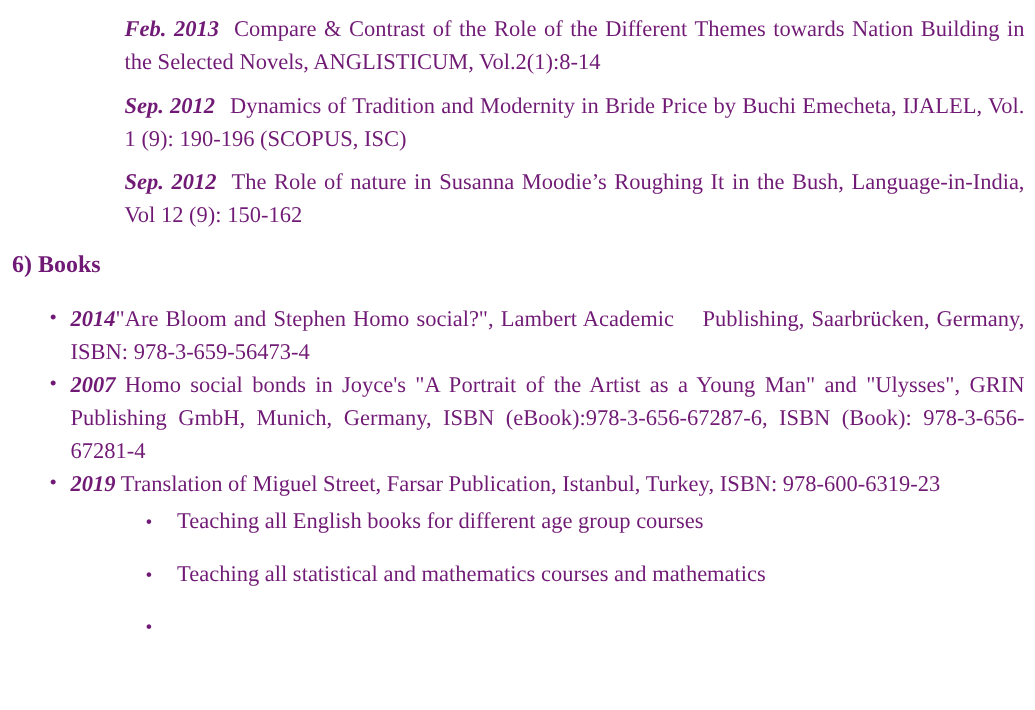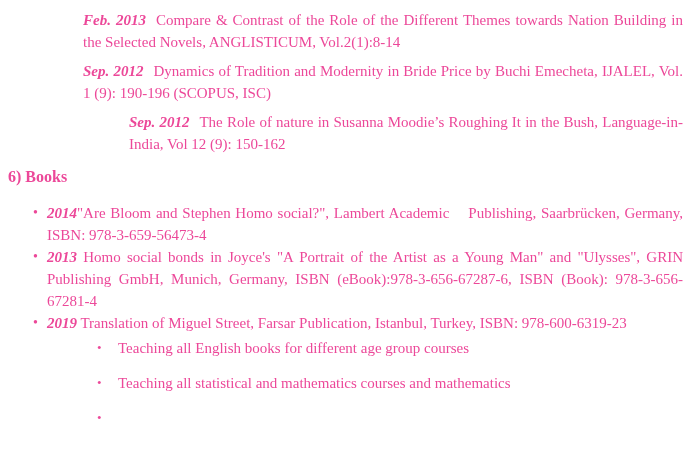--- a/index.html
+++ b/index.html
@@ -8,34 +8,34 @@
     background: #ffffff;
   }
   .page {
     position: relative;
     width: 690px;
     height: 473px;
     box-sizing: border-box;
     padding-top: 9px;
     overflow: hidden;
     background: #ffffff;
-    color: #ec4899;
+    color: #701a75;
     font-family: "Liberation Serif", "DejaVu Serif", serif;
     font-size: 15px;
     line-height: 22px;
   }
   
   .entries {
     margin: 0 7px 0 83px;
   }
   .entry {
     margin: 0 0 7px 0;
     text-align: justify;
   }
-  .entry:last-child { margin-bottom: 0; margin-left: 46px; }
+  .entry:last-child { margin-bottom: 0; }
   .entry-date {
     font-weight: bold;
     font-style: italic;
     margin-right: 10px;
   }
   
   .section-heading {
     font-family: "Liberation Serif", "DejaVu Serif", serif;
     font-weight: bold;
     font-size: 16px;
@@ -105,21 +105,21 @@
   <h2 class="section-heading books-heading">6) Books</h2>
 
   <ul class="books" id="books">
   <li class="book">
     <span class="bullet">•</span>
     <div class="btext"><span class="year">2014</span><span class="text">"Are Bloom and Stephen Homo social?", Lambert Academic    Publishing, Saarbrücken, Germany, ISBN: 978-3-659-56473-4</span></div>
   </li>
 
   <li class="book">
     <span class="bullet">•</span>
-    <div class="btext"><span class="year">2013</span><span class="text"> Homo social bonds in Joyce's "A Portrait of the Artist as a Young Man" and "Ulysses", GRIN Publishing GmbH, Munich, Germany, ISBN (eBook):978-3-656-67287-6, ISBN (Book): 978-3-656-67281-4</span></div>
+    <div class="btext"><span class="year">2007</span><span class="text"> Homo social bonds in Joyce's "A Portrait of the Artist as a Young Man" and "Ulysses", GRIN Publishing GmbH, Munich, Germany, ISBN (eBook):978-3-656-67287-6, ISBN (Book): 978-3-656-67281-4</span></div>
   </li>
 
   <li class="book">
     <span class="bullet">•</span>
     <div class="btext"><span class="year">2019</span><span class="text"> Translation of Miguel Street, Farsar Publication, Istanbul, Turkey, ISBN: 978-600-6319-23</span></div>
   </li>
 </ul>
 
 
   <ul class="skills" id="skills">

